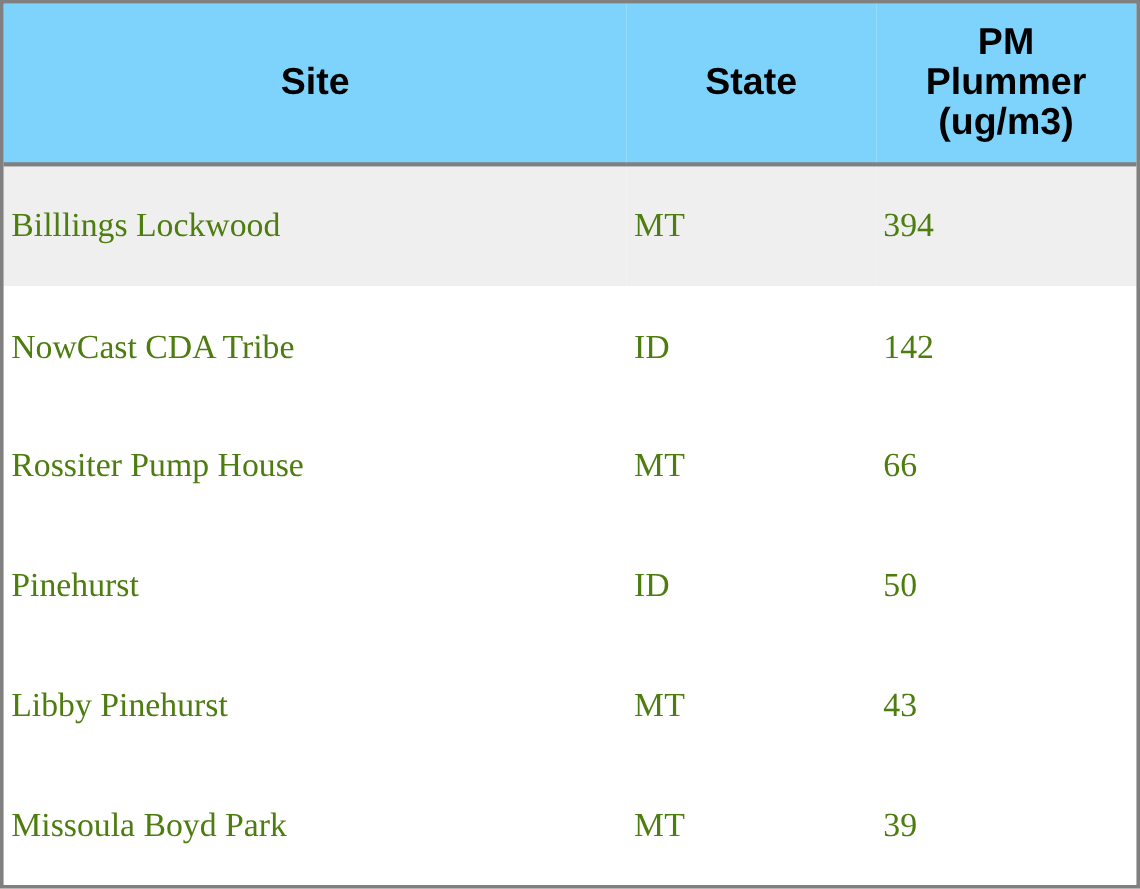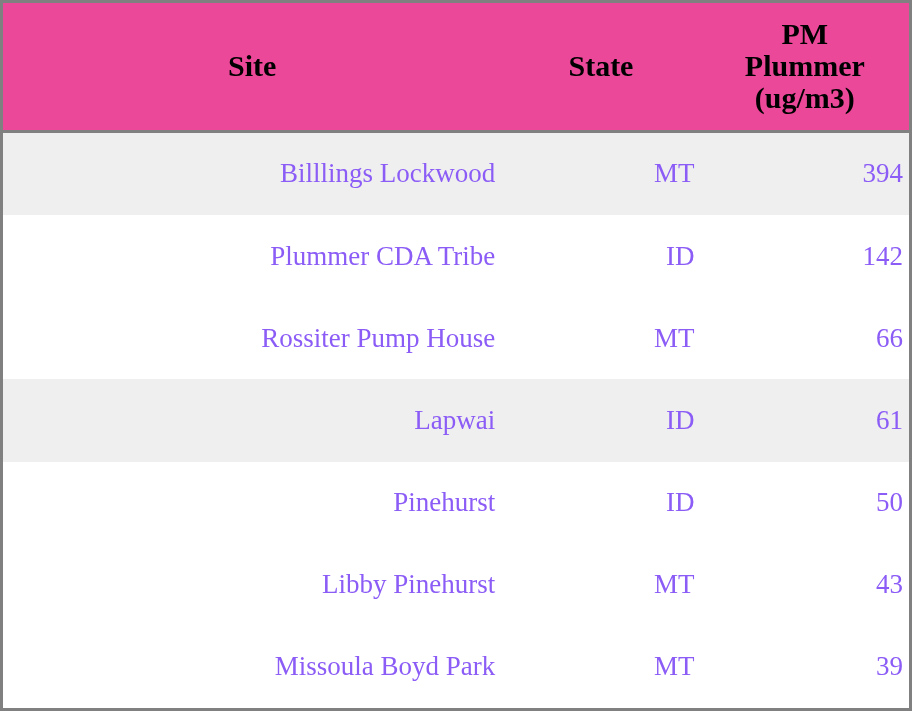--- a/index.html
+++ b/index.html
@@ -20,43 +20,43 @@
     border: 3px solid #808080;
     background: #ffffff;
   }
   table.data-table {
     width: 100%;
     height: 100%;
     border-collapse: collapse;
     table-layout: fixed;
   }
   thead th {
-    background: #ec4899;
+    background: #7dd3fc;
     color: #000000;
-    font-family: Liberation Serif, serif;
+    font-family: Liberation Sans, sans-serif;
     font-weight: bold;
     font-size: 30px;
     line-height: 1.08;
     text-align: center;
     vertical-align: middle;
     padding: 6px 4px;
     border-bottom: 3px solid #808080;
   }
   thead tr {
     height: 128px;
   }
   col.col-site   { width: 55%; }
   col.col-state  { width: 22%; }
   col.col-value  { width: 23%; }
 
   tbody td {
     font-family: "Liberation Serif", serif;
     font-size: 27px;
-    color: #8b5cf6;
-    text-align: right;
+    color: #4d7c0f;
+    text-align: left;
     vertical-align: middle;
     padding: 0;
     border: none;
     height: 58px;
   }
   tbody tr.row-odd td {
     background: #efefef;
   }
   tbody tr.row-even td {
     background: #ffffff;
@@ -98,49 +98,38 @@
           </td>
         <td>
             <span class="cell-inner">MT</span>
           </td>
         <td>
             <span class="cell-inner">394</span>
           </td>
       </tr>
       <tr class="row-even">
         <td>
-            <span class="cell-inner">Plummer CDA Tribe</span>
+            <span class="cell-inner">NowCast CDA Tribe</span>
           </td>
         <td>
             <span class="cell-inner">ID</span>
           </td>
         <td>
             <span class="cell-inner">142</span>
           </td>
       </tr>
       <tr class="row-even">
         <td>
             <span class="cell-inner">Rossiter Pump House</span>
           </td>
         <td>
             <span class="cell-inner">MT</span>
           </td>
         <td>
             <span class="cell-inner">66</span>
-          </td>
-      </tr>
-      <tr class="row-odd">
-        <td>
-            <span class="cell-inner">Lapwai</span>
-          </td>
-        <td>
-            <span class="cell-inner">ID</span>
-          </td>
-        <td>
-            <span class="cell-inner">61</span>
           </td>
       </tr>
       <tr class="row-even">
         <td>
             <span class="cell-inner">Pinehurst</span>
           </td>
         <td>
             <span class="cell-inner">ID</span>
           </td>
         <td>

